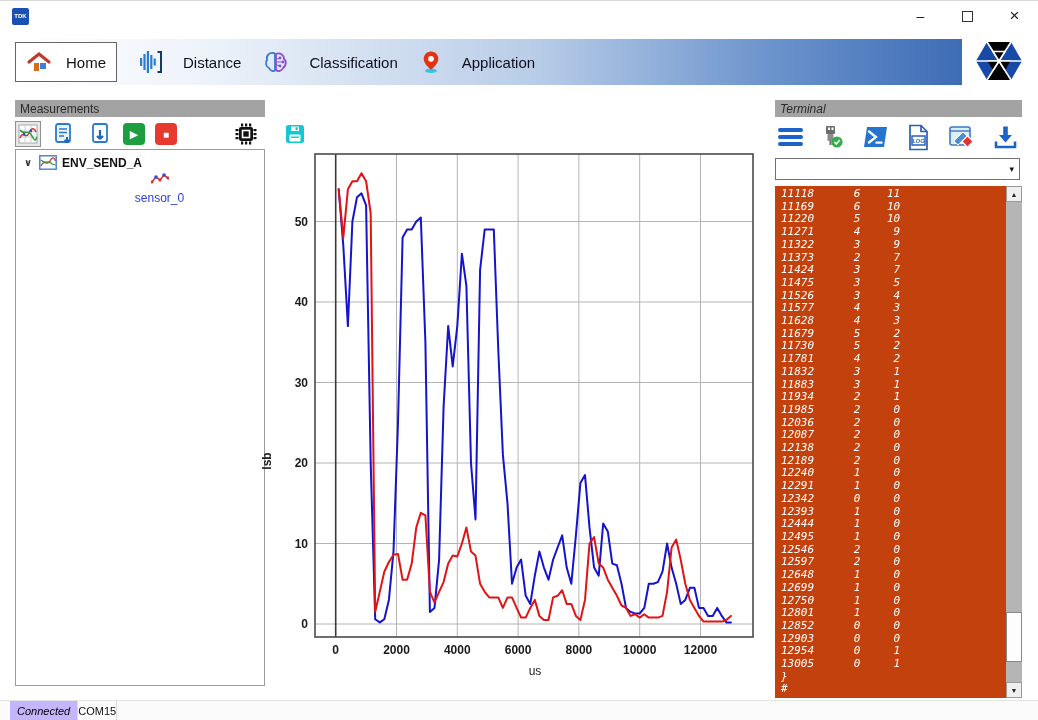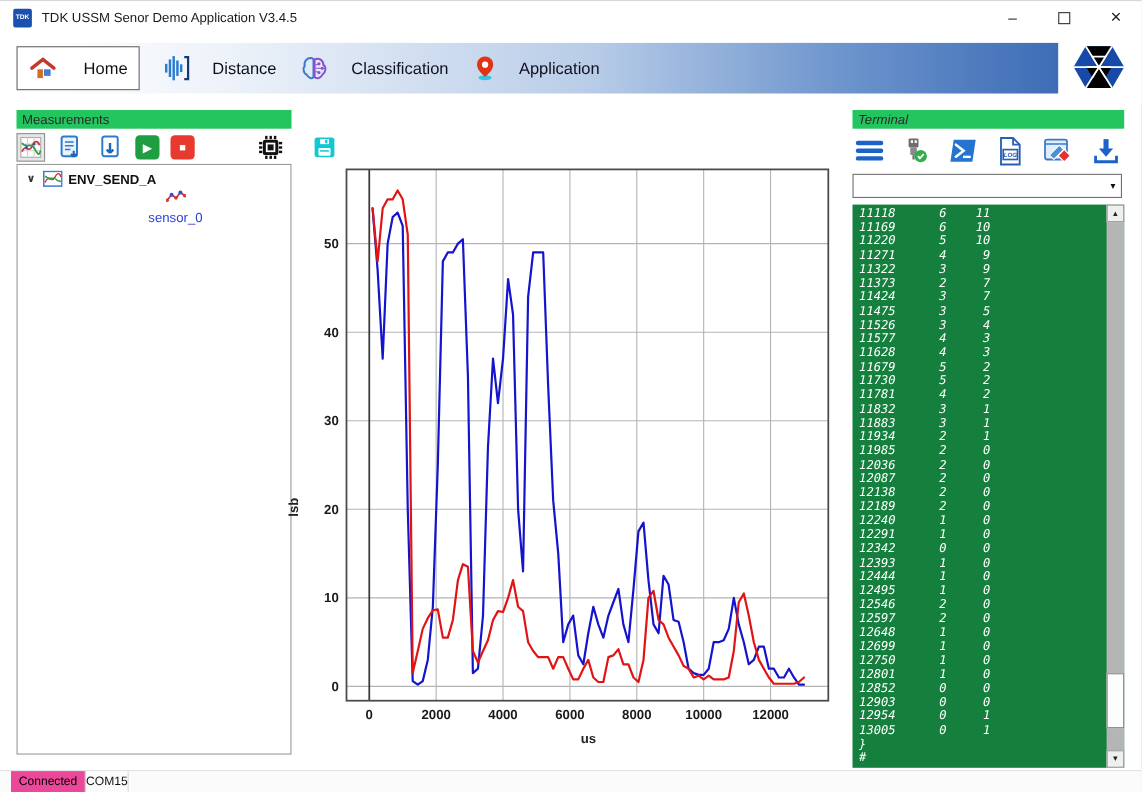--- a/index.html
+++ b/index.html
@@ -13,26 +13,26 @@
   .apptitle{margin-left:9px;font-size:12px;color:#1a1a1a;}
   .wincontrols{margin-left:auto;display:flex;height:30px;}
   .winbtn{width:47px;height:30px;display:flex;align-items:center;justify-content:center;
           font-size:14px;color:#222;cursor:default;}
   .winbtn .maxbox{width:9px;height:9px;border:1px solid #333;display:block;}
   
   .navrow{position:absolute;left:0;top:30px;width:1038px;height:64px;background:#ffffff;}
   .navgrad{position:absolute;left:10px;top:9px;width:952px;height:46px;
            background:linear-gradient(90deg,#ffffff 0%,#eef3fa 20%,#b9cde8 55%,#6b93cc 80%,#3e6db6 100%);
            display:flex;align-items:center;}
-  .homebtn{display:flex;align-items:center;gap:24px;background:#fff;border:1px solid #666;
+  .homebtn{display:flex;align-items:center;gap:14px;background:#fff;border:1px solid #666;
            height:38px;padding:0 10px;margin-left:5px;font-size:15px;}
   .navitem{display:flex;align-items:center;gap:20px;font-size:15px;margin-left:22px;color:#0f0f1e;}
   .hexlogo{position:absolute;right:14px;top:8px;}
   
-  .panelheader{height:17px;background:#22c55e;font-size:12px;color:#2a2a2a;
+  .panelheader{height:17px;background:#a3a3a3;font-size:12px;color:#2a2a2a;
                display:flex;align-items:center;padding-left:5px;}
   
   .measure{position:absolute;left:15px;top:100px;width:250px;height:590px;}
   .mtoolbar{position:absolute;left:0;top:20px;width:250px;height:28px;display:flex;align-items:center;gap:10px;}
   .toolbtn{width:26px;height:26px;display:flex;align-items:center;justify-content:center;}
   .toolbtn.pressed{background:#e7e7e7;border:1px solid #8f8f8f;width:24px;height:24px;}
   .playbtn{width:22px;height:22px;background:#1e9e40;border-radius:4px;color:#fff;font-size:11px;
            display:flex;align-items:center;justify-content:center;}
   .stopbtn{width:22px;height:22px;background:#e8392e;border-radius:4px;color:#fff;font-size:10px;
            display:flex;align-items:center;justify-content:center;}
@@ -41,50 +41,49 @@
   .trow{display:flex;align-items:center;height:19px;font-size:12px;gap:5px;}
   .trow.root{padding-left:8px;font-weight:bold;margin-top:3px;}
   .chev{font-size:10px;color:#333;width:10px;}
   .childrow{margin-left:36px;padding-left:3px;height:19px;display:flex;align-items:center;gap:5px;font-size:12px;flex-direction:column;}
   .childrow.sel{background:#cfe6fb;}
   
   .viz{position:absolute;left:272px;top:100px;width:496px;height:590px;}
   .saveicon{position:absolute;left:13px;top:24px;}
   .chartwrap{position:absolute;left:0;top:44px;width:496px;height:546px;}
   .ylabel{position:absolute;left:-14px;top:310px;transform:rotate(-90deg);font-size:12px;font-weight:bold;color:#222;}
-  .xlabel{position:absolute;left:208px;top:520px;width:110px;text-align:center;font-size:12px;font-weight:bold;color:#222;}
+  .xlabel{position:absolute;left:208px;top:520px;width:110px;text-align:center;font-size:12px;font-weight:normal;color:#222;}
   
   .term{position:absolute;left:775px;top:100px;width:247px;height:600px;font-style:italic;}
   .ttoolbar{position:absolute;left:0;top:20px;width:247px;height:34px;display:flex;align-items:center;justify-content:space-between;padding:0 3px;box-sizing:border-box;}
   .menuicon div{width:25px;height:3.5px;background:#1b63c8;border-radius:2px;margin:3.4px 0;}
   .combo{position:absolute;left:0;top:58px;width:239px;height:20px;border:1px solid #707070;background:#fff;
          display:flex;align-items:center;font-size:12px;padding-left:4px;}
   .combocaret{margin-left:auto;font-size:9px;color:#111;padding-right:5px;}
-  .console{position:absolute;left:0;top:86px;width:247px;height:512px;background:#15803d;}
+  .console{position:absolute;left:0;top:86px;width:247px;height:512px;background:#c2410c;}
   .console pre{margin:0;position:absolute;left:6px;top:2px;color:#fff;
                font-family:"DejaVu Sans Mono","Liberation Mono",monospace;font-size:11px;line-height:12.7px;}
   .sbar{position:absolute;right:0;top:0;width:16px;height:512px;background:#b5b5b5;}
   .sbtn{position:absolute;left:0;width:16px;height:16px;background:#efefef;border:1px solid #9a9a9a;
         box-sizing:border-box;font-size:7px;color:#222;display:flex;align-items:center;justify-content:center;}
   .sthumb{position:absolute;left:0;top:426px;width:16px;height:50px;background:#fdfdfd;border:1px solid #888;box-sizing:border-box;}
   
   .statusbar{position:absolute;left:0;top:700px;width:1038px;height:20px;background:#fbfbfb;
              border-top:1px solid #e3e3e3;display:flex;align-items:stretch;font-size:11px;}
   .statuschip{display:flex;align-items:center;padding:0 7px;margin-left:10px;border-right:1px solid #dcdcdc;}
   .statusport{display:flex;align-items:center;padding:0 0;border-right:1px solid #dcdcdc;}
   svg{display:block;}
 </style>
 </head>
 <body>
 
 <div class="window">
 
   <div class="titlebar">
     <div class="appicon">TDK</div>
-    <div class="apptitle">TDK USSM Senor Demo Application V3.4.5</div>
     <div class="wincontrols">
       <div class="winbtn">
           <span>–</span>
         </div>
       <div class="winbtn">
           <span class="maxbox"></span>
         </div>
       <div class="winbtn" style="font-size:17px;">
           <span>×</span>
         </div>
@@ -398,17 +397,17 @@
           </div>
         <div class="sthumb"></div>
         <div class="sbtn" style="top:496px;">
             <span>▼</span>
           </div>
       </div>
     </div>
   </div>
 
   <div class="statusbar">
-    <div class="statuschip" style="background:#ec4899;color:#000;">Connected</div>
+    <div class="statuschip" style="background:#c4b5fd;color:#000;font-style:italic;">Connected</div>
     <div class="statusport">COM15</div>
   </div>
 
 </div>
 
 </body></html>

